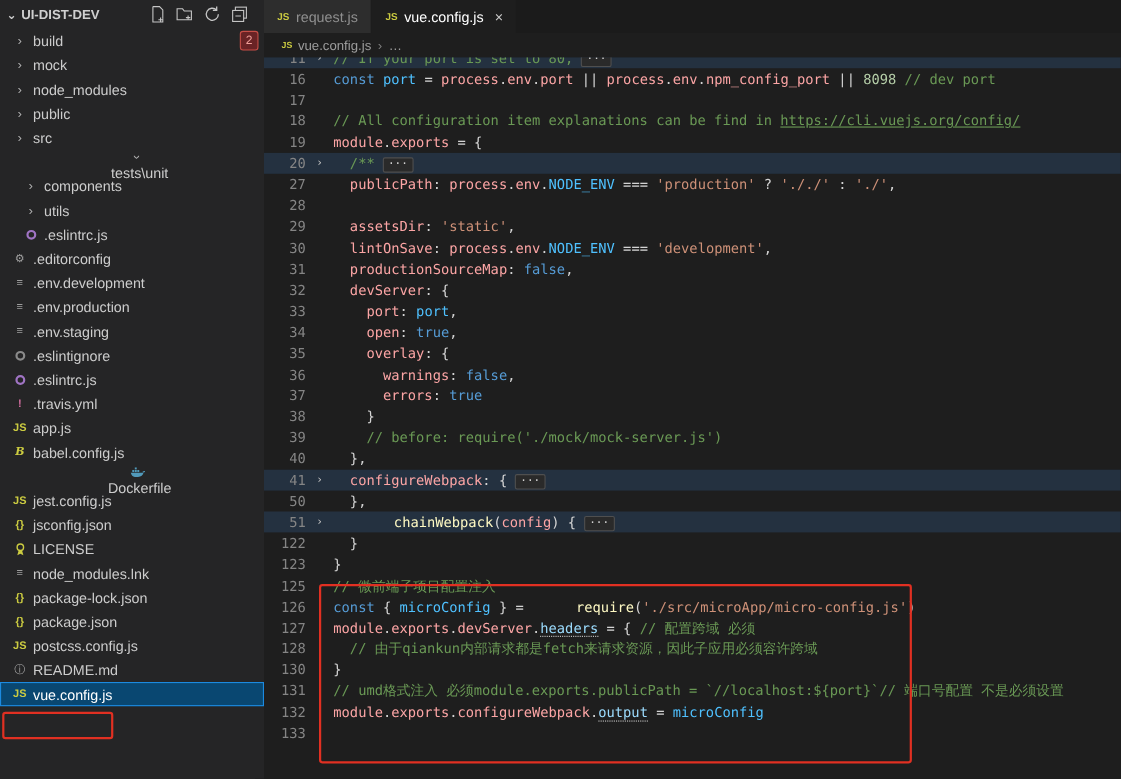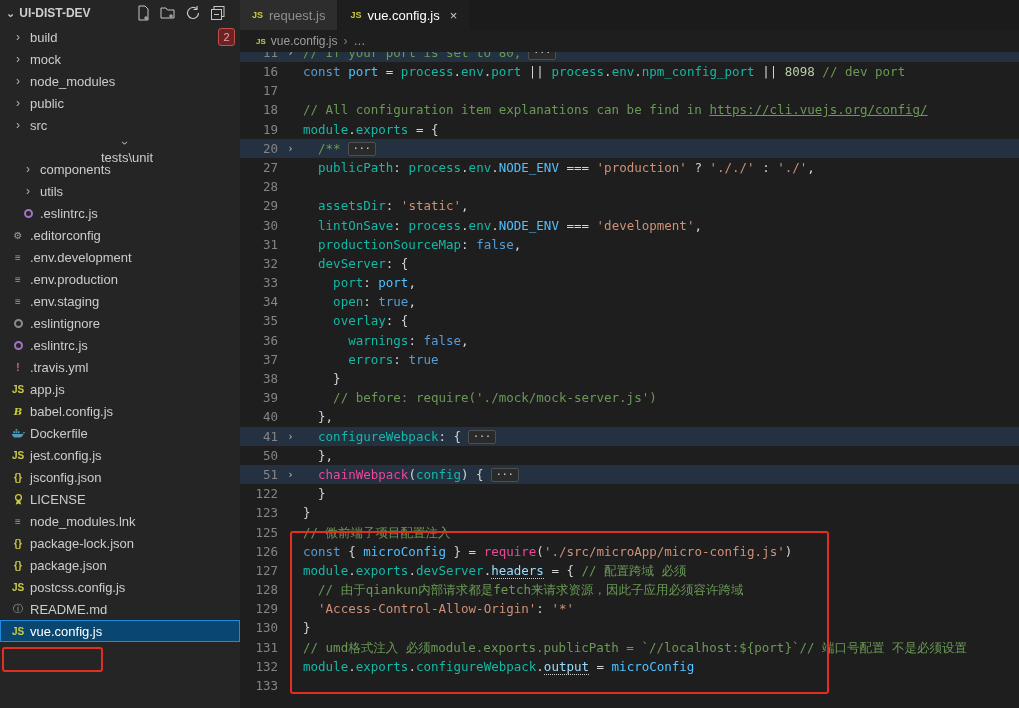--- a/index.html
+++ b/index.html
@@ -47,22 +47,22 @@
   .breadcrumb .sep { margin:0 6px; color:#808080; }
 
   .code { flex:1; overflow:hidden; font-family:"DejaVu Sans Mono","Liberation Mono",monospace; font-size:12.5px; }
   .row { display:flex; height:19.2px; line-height:19.2px; align-items:flex-end; }
   .row.hl { background:#243140; }
   .row.partial { height:10px; overflow:hidden; }
   .gutter { width:63px; flex:none; display:flex; height:19.2px; }
   .lnum { width:38px; text-align:right; color:#858585; }
   .fold { width:25px; text-align:center; color:#c0c0c0; font-size:10px; cursor:pointer; }
   .ltext { white-space:pre; height:19.2px; }
-  .k { color:#569cd6; } .v { color:#14b8a6; } .v2 { color:#4fc1ff; } .s { color:#ce9178; }
-  .n { color:#b5cea8; } .c { color:#6a9955; } .p { color:#d4d4d4; } .f { color:#ec4899; }
+  .k { color:#569cd6; } .v { color:#fca5a5; } .v2 { color:#4fc1ff; } .s { color:#ce9178; }
+  .n { color:#b5cea8; } .c { color:#6a9955; } .p { color:#d4d4d4; } .f { color:#fef9c3;margin-left:40px; }
   .u { color:#6a9955; text-decoration:underline; }
   .vd { color:#9cdcfe; border-bottom:1px dotted #cccccc; }
   .fold-badge { display:inline-block; border:1px solid #4f4f4f; background:#2a2a2a; color:#d4d4d4;
                 border-radius:2px; padding:0 4px; margin-left:7px; font-size:10px; line-height:12px; vertical-align:1px; }
 
   
   .red-box { position:absolute; border:2px solid #e13022; border-radius:3px; pointer-events:none; }
   .red-box.sidebar-box { left:2px; top:647px; width:101px; height:25px; }
   .red-box.code-box { left:290px; top:531px; width:539px; height:163px; }
 </style>
@@ -169,21 +169,21 @@
           <span class="lbl">.travis.yml</span>
         </div>
         <div class="trow" style="padding-left: 10px;">
           <span class="ic ic-js">JS</span>
           <span class="lbl">app.js</span>
         </div>
         <div class="trow" style="padding-left: 10px;">
           <span class="ic ic-babel">B</span>
           <span class="lbl">babel.config.js</span>
         </div>
-        <div class="trow" style="padding-left: 10px;">
+        <div class="trow" style="padding-left: 10px; flex-direction: column;">
           <span class="ic">
             <svg width="14" height="14" viewBox="0 0 16 16">
               <path fill="#519aba" d="M1 9h13.2c-.6 2.6-2.5 4.2-5.7 4.2H5.2C3 13.2 1.5 11.4 1 9z"></path>
               <rect x="2.6" y="6" width="2" height="2.2" fill="#519aba"></rect>
               <rect x="5.2" y="6" width="2" height="2.2" fill="#519aba"></rect>
               <rect x="7.8" y="6" width="2" height="2.2" fill="#519aba"></rect>
               <rect x="5.2" y="3.4" width="2" height="2" fill="#519aba"></rect>
               <path fill="#519aba" d="M13.4 7.6c.9-.8 1.9-.8 2.6-.4-.4 1-1.3 1.5-2.6 1.4z"></path>
             </svg>
           </span>
@@ -450,27 +450,20 @@
         </div>
         <div class="row">
           <span class="gutter">
             <span class="lnum">128</span>
             <span class="fold"></span>
           </span>
           <span class="ltext"><span class="p">  </span><span class="c">// 由于qiankun内部请求都是fetch来请求资源，因此子应用必须容许跨域</span></span>
         </div>
         <div class="row">
           <span class="gutter">
-            <span class="lnum">129</span>
-            <span class="fold"></span>
-          </span>
-          <span class="ltext"><span class="p">  </span><span class="s">'Access-Control-Allow-Origin'</span><span class="p">: </span><span class="s">'*'</span></span>
-        </div>
-        <div class="row">
-          <span class="gutter">
             <span class="lnum">130</span>
             <span class="fold"></span>
           </span>
           <span class="ltext"><span class="p">}</span></span>
         </div>
         <div class="row">
           <span class="gutter">
             <span class="lnum">131</span>
             <span class="fold"></span>
           </span>

